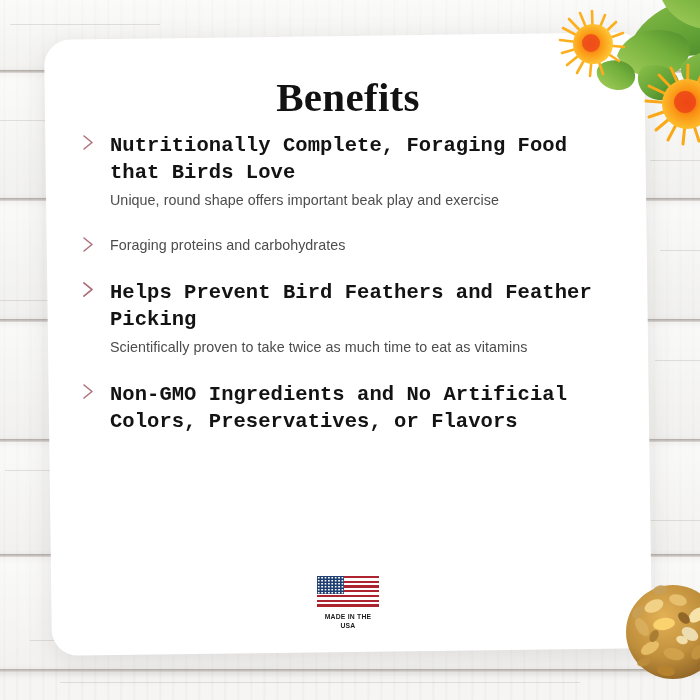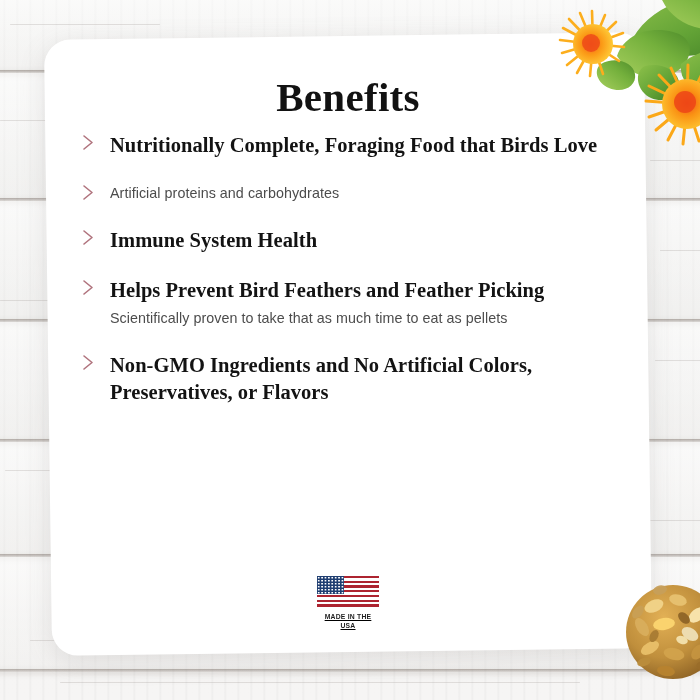--- a/index.html
+++ b/index.html
@@ -107,21 +107,21 @@
     position: absolute;
     left: 0;
     top: 1px;
     width: 16px;
     height: 19px;
     color: #b0737d;
   }
   .chev svg { display: block; }
 
   .b-title {
-    font-family: Liberation Serif, serif;
+    font-family: Liberation Mono, monospace;
     font-weight: bold;
     font-size: 20.5px;
     line-height: 27px;
     color: #131313;
     letter-spacing: 0.05px;
   }
   .b-sub {
     font-family: "Liberation Sans", sans-serif;
     font-size: 14.3px;
     line-height: 22px;
@@ -131,21 +131,20 @@
   }
 
   
   .usa-badge {
     position: absolute;
     left: 50%;
     transform: translateX(-50%);
     bottom: 22px;
     width: 62px;
     text-align: center;
-    text-decoration: underline;
   }
   .flag {
     position: relative;
     width: 62px;
     height: 33px;
     margin: 0 auto;
     background: #ffffff;
     overflow: hidden;
   }
   .stripe {
@@ -222,49 +221,49 @@
 
       <div class="benefits">
 
         <div class="benefit">
           <span class="chev">
             <svg width="16" height="19" viewBox="0 0 16 19">
                 <path d="M3 3 L11 9.5 L3 16" fill="none" stroke="currentColor" stroke-width="1.6" stroke-linecap="round" stroke-linejoin="round"></path>
               </svg>
           </span>
           <div class="b-title">Nutritionally Complete, Foraging Food that Birds Love</div>
+          <div class="b-sub">Unique, round shape offers important beak play and exercise</div>
         </div>
 
         <div class="benefit">
           <span class="chev">
             <svg width="16" height="19" viewBox="0 0 16 19">
                 <path d="M3 3 L11 9.5 L3 16" fill="none" stroke="currentColor" stroke-width="1.6" stroke-linecap="round" stroke-linejoin="round"></path>
               </svg>
           </span>
-          <div class="b-sub">Artificial proteins and carbohydrates</div>
+          <div class="b-sub">Foraging proteins and carbohydrates</div>
         </div>
 
         <div class="benefit">
           <span class="chev">
             <svg width="16" height="19" viewBox="0 0 16 19">
                 <path d="M3 3 L11 9.5 L3 16" fill="none" stroke="currentColor" stroke-width="1.6" stroke-linecap="round" stroke-linejoin="round"></path>
               </svg>
           </span>
-          <div class="b-title">Immune System Health</div>
         </div>
 
 
         <div class="benefit">
           <span class="chev">
             <svg width="16" height="19" viewBox="0 0 16 19">
                 <path d="M3 3 L11 9.5 L3 16" fill="none" stroke="currentColor" stroke-width="1.6" stroke-linecap="round" stroke-linejoin="round"></path>
               </svg>
           </span>
           <div class="b-title">Helps Prevent Bird Feathers and Feather Picking</div>
-          <div class="b-sub">Scientifically proven to take that as much time to eat as pellets</div>
+          <div class="b-sub">Scientifically proven to take twice as much time to eat as vitamins</div>
         </div>
 
         <div class="benefit">
           <span class="chev">
             <svg width="16" height="19" viewBox="0 0 16 19">
                 <path d="M3 3 L11 9.5 L3 16" fill="none" stroke="currentColor" stroke-width="1.6" stroke-linecap="round" stroke-linejoin="round"></path>
               </svg>
           </span>
           <div class="b-title" style="max-width:470px;">Non-GMO Ingredients and No Artificial Colors, Preservatives, or Flavors</div>
         </div>

